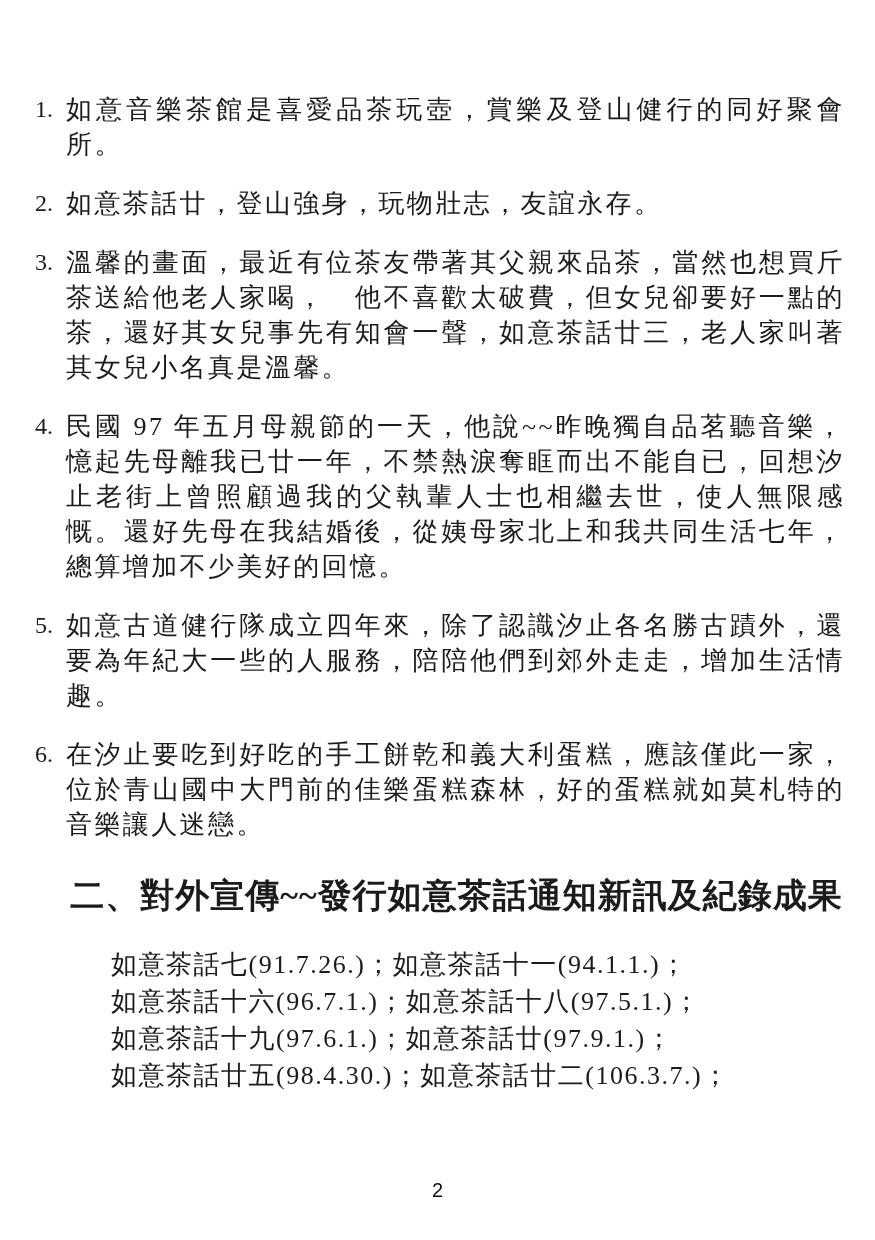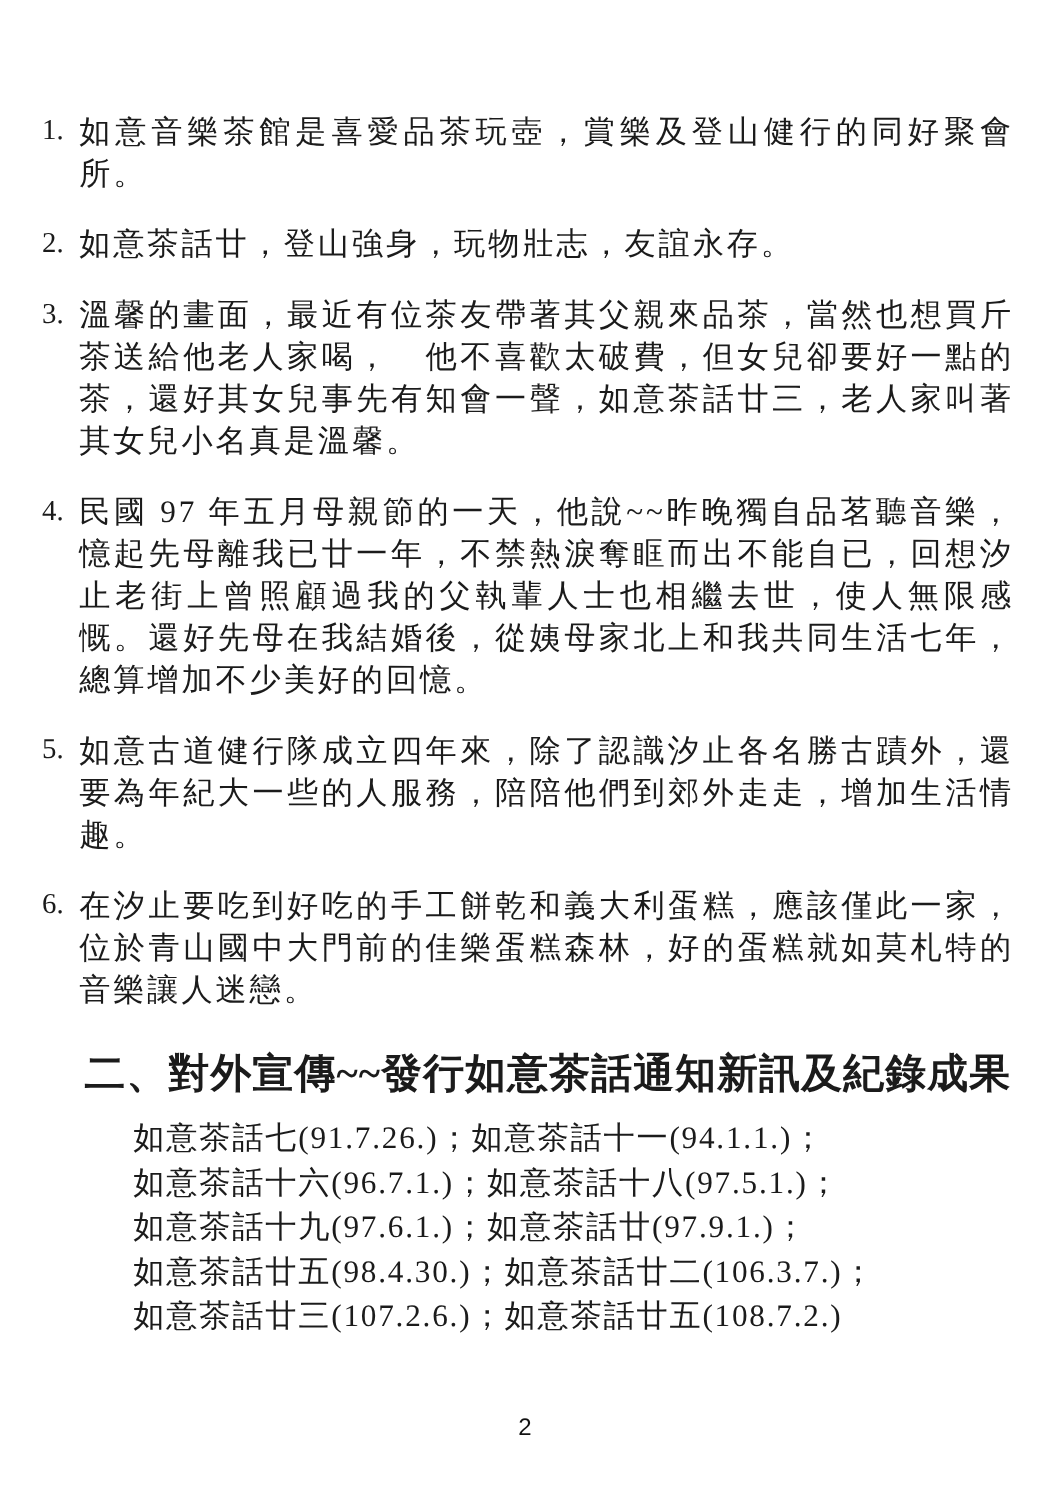--- a/index.html
+++ b/index.html
@@ -60,21 +60,21 @@
   .section-heading {
     margin: 32px 0 0 33px;
     font-size: 34px;
     font-weight: bold;
     letter-spacing: 1px;
     line-height: 44px;
     white-space: nowrap;
     text-align: center;
   }
   .newsletter {
-    margin: 12px 0 0 76px;
+    margin: 28px 0 0 76px;
     font-size: 26px;
     line-height: 37px;
     letter-spacing: 1.5px;
   }
   .newsletter p {
     margin: 0;
   }
   .page-number {
     position: absolute;
     left: 0;
@@ -119,18 +119,17 @@
     </div>
   </div>
 
   <h2 class="section-heading">二、對外宣傳~~發行如意茶話通知新訊及紀錄成果</h2>
 
   <div class="newsletter">
     <p>如意茶話七(91.7.26.)；如意茶話十一(94.1.1.)；</p>
     <p>如意茶話十六(96.7.1.)；如意茶話十八(97.5.1.)；</p>
     <p>如意茶話十九(97.6.1.)；如意茶話廿(97.9.1.)；</p>
     <p>如意茶話廿五(98.4.30.)；如意茶話廿二(106.3.7.)；</p>
-    <p>如意茶話廿三(107.2.6.)；如意茶話廿五(108.7.2.)</p>
   </div>
 
   <div class="page-number">2</div>
 
 </div>
 
 </body></html>

